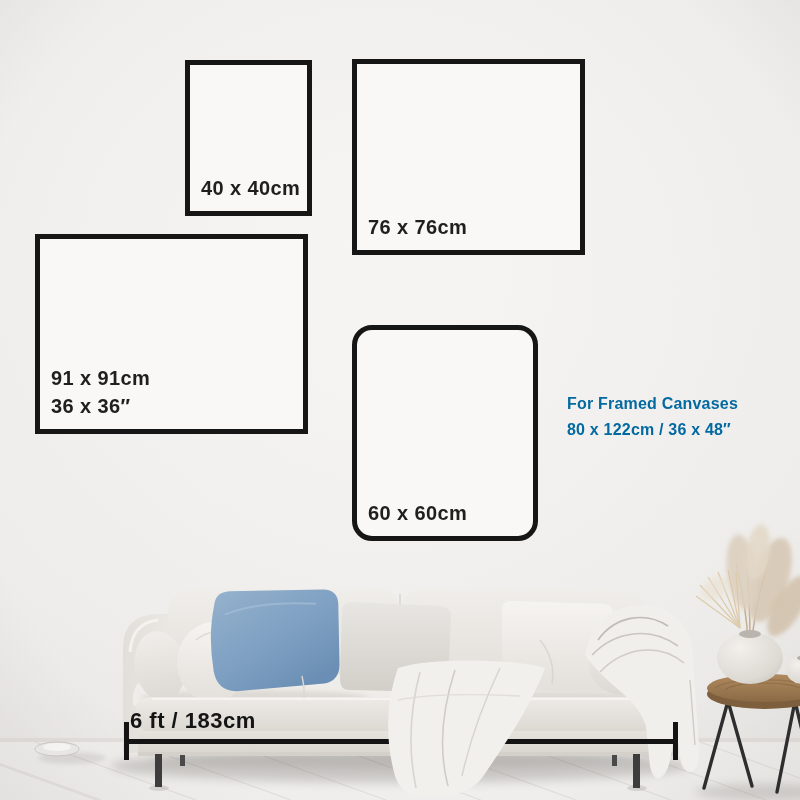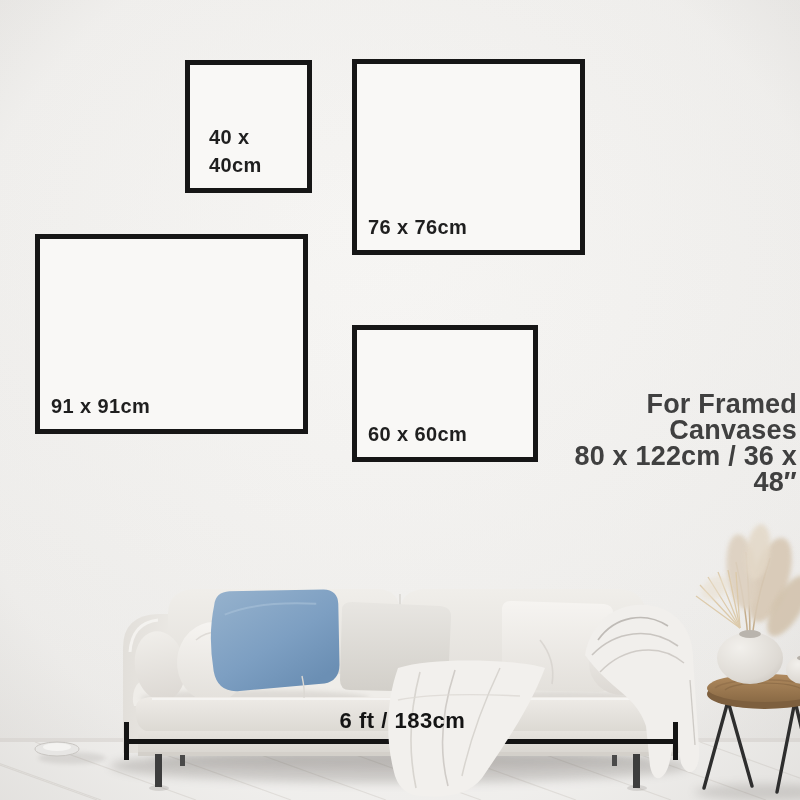--- a/index.html
+++ b/index.html
@@ -16,32 +16,32 @@
   
   .frame{
     position:absolute;border:5px solid #161616;background:#f9f8f6;
     display:flex;align-items:flex-end;box-sizing:border-box;
   }
   .frame .lbl{
     padding:0 0 9px 11px;color:#1f1f1f;
     font-size:20px;line-height:28px;font-weight:600;letter-spacing:.4px;
   }
   .frame .lbl span{display:block;}
-  #f-40{left:185px;top:60px;width:127px;height:133px;padding-left:8px;}
+  #f-40{left:185px;top:60px;width:127px;height:156px;}
   #f-76{left:352px;top:59px;width:233px;height:196px;}
   #f-91{left:35px;top:234px;width:273px;height:200px;}
-  #f-60{left:352px;top:325px;width:186px;height:137px;}
+  #f-60{left:352px;top:325px;width:186px;height:216px;border-radius:20px;}
   
   .note{
-    position:absolute;left:567px;top:391px;width:230px;color:#404040;
-    font-size:27px;line-height:26px;font-weight:600;letter-spacing:.2px;text-align:right;
+    position:absolute;left:567px;top:391px;width:230px;color:#0369a1;
+    font-size:16px;line-height:26px;font-weight:600;letter-spacing:.2px;
   }
   
   .dim-label{
-    position:absolute;left:130px;top:706px;width:545px;text-align:center;
+    position:absolute;left:130px;top:706px;width:545px;
     color:#141414;font-size:22px;line-height:30px;font-weight:700;letter-spacing:.5px;
   }
 </style>
 </head>
 <body>
 
 <div class="stage">
   <div class="wall"></div>
 
   <svg class="scene" viewBox="0 0 800 800" width="800" height="800">
@@ -256,20 +256,21 @@
     </div>
   </div>
   <div class="frame" id="f-76">
     <div class="lbl">
       <span>76 x 76cm</span>
     </div>
   </div>
   <div class="frame" id="f-91">
     <div class="lbl">
       <span>91 x 91cm</span>
+      <span>36 x 36″</span>
     </div>
   </div>
   <div class="frame" id="f-60">
     <div class="lbl">
       <span>60 x 60cm</span>
     </div>
   </div>
 
   <div class="note">
     <div>For Framed Canvases</div>

